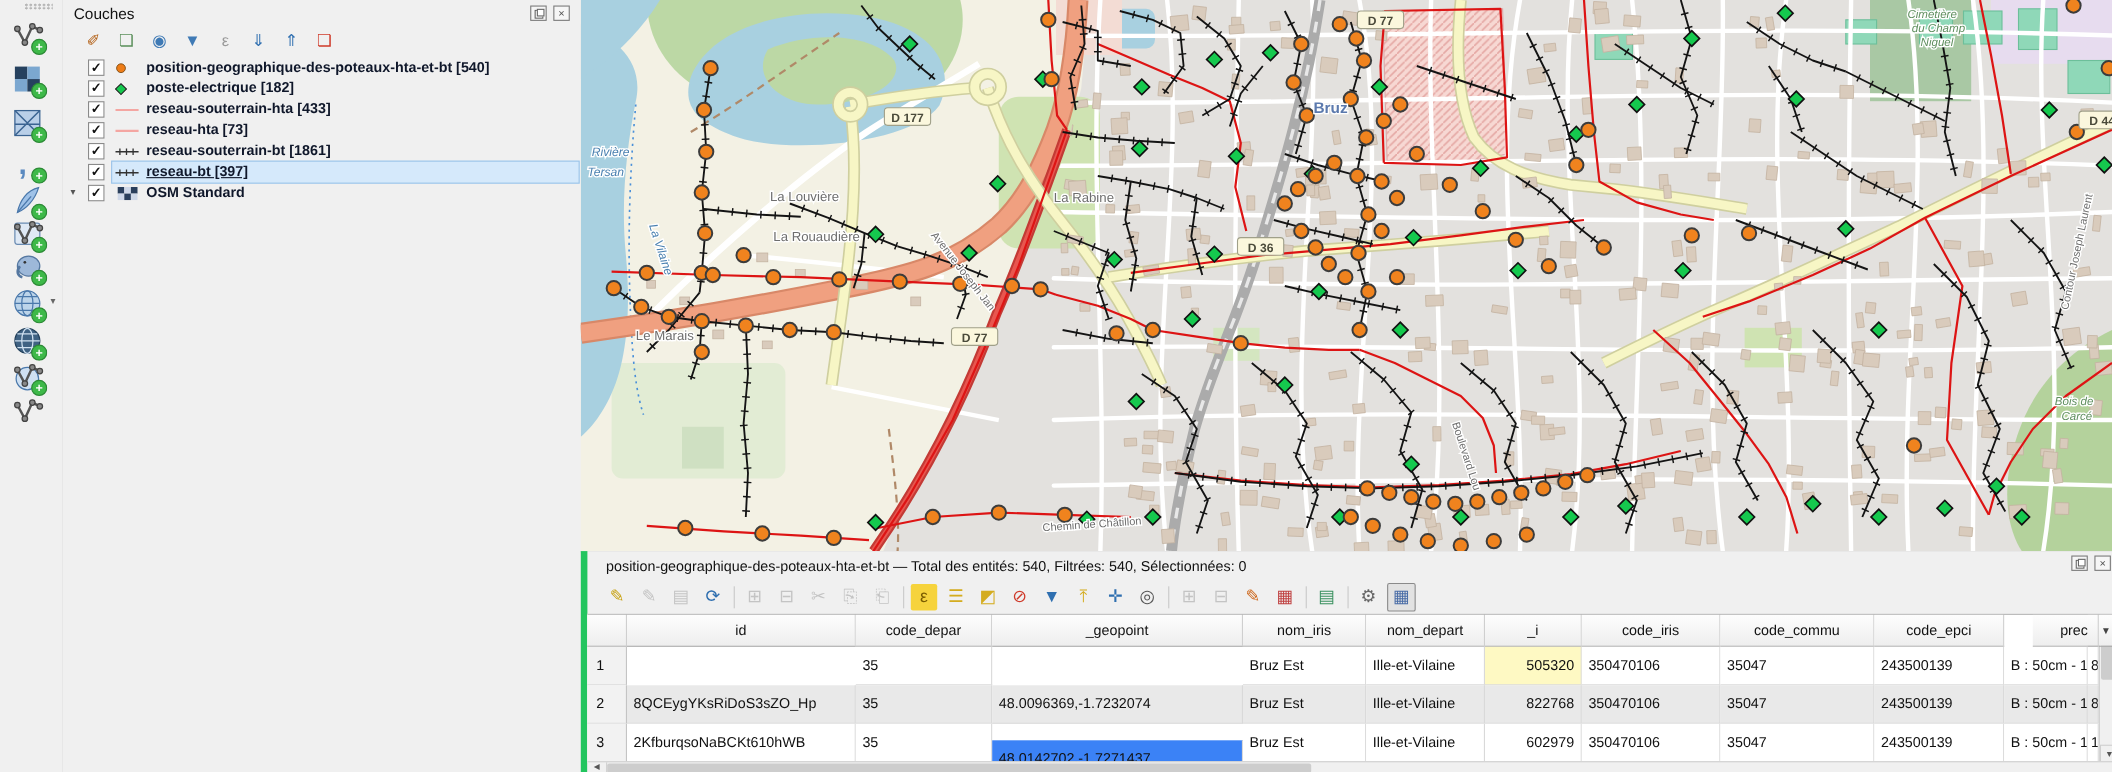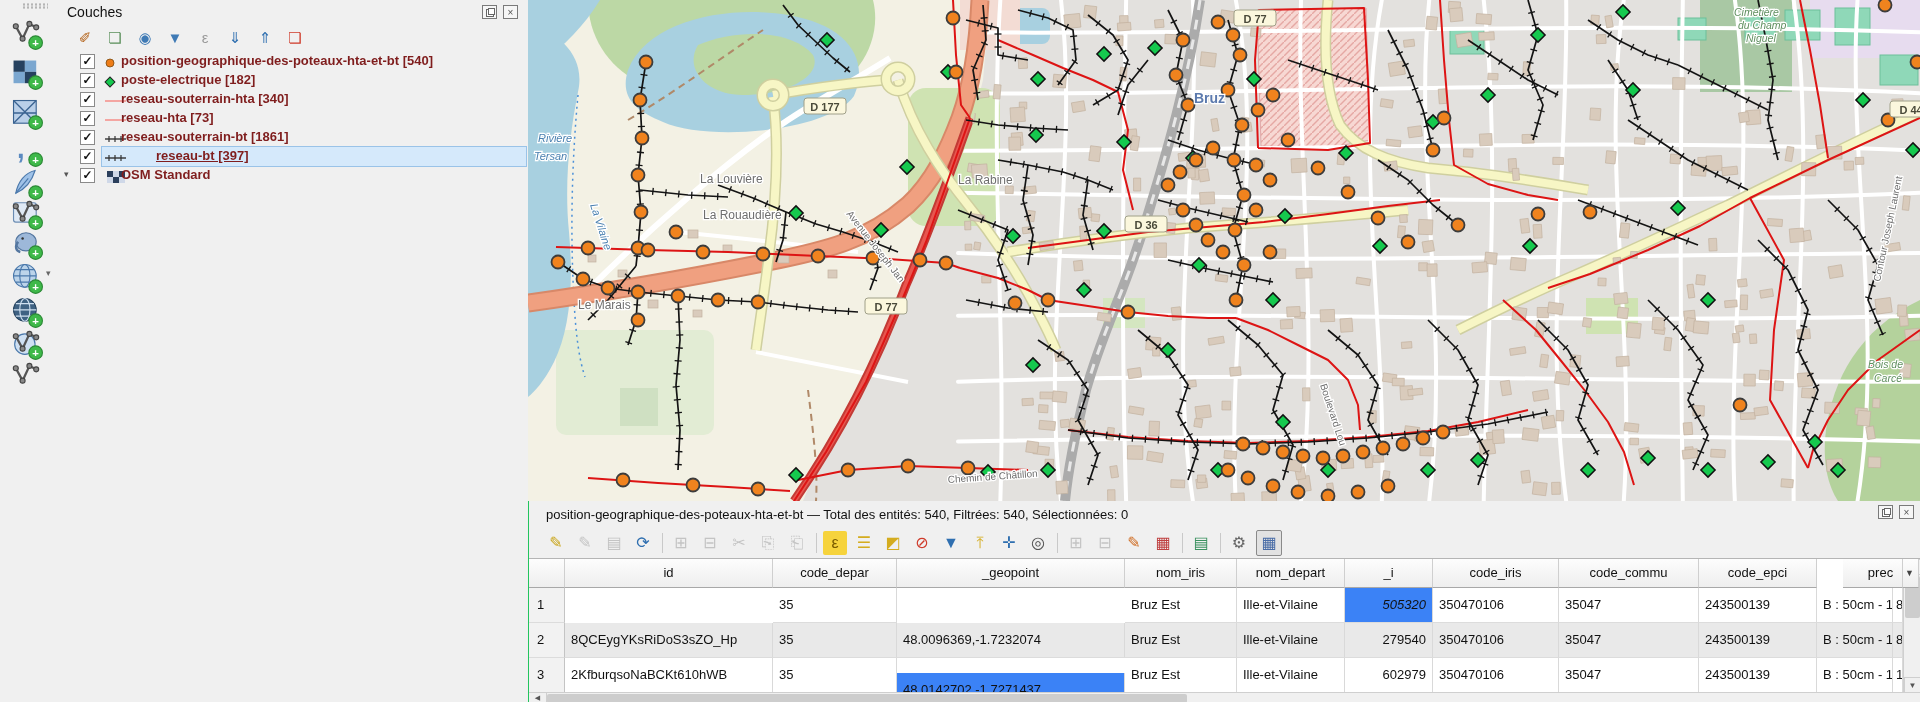--- a/index.html
+++ b/index.html
@@ -18,26 +18,26 @@
   .float-glyph{position:absolute;left:3px;top:3px;width:6px;height:6px;border:1px solid #666;background:#fff;}
   .float-glyph2{position:absolute;left:5px;top:1.5px;width:5px;height:5px;border:1px solid #666;background:#fff;}
   #layers-toolbar{position:absolute;left:18px;top:26px;height:24px;display:flex;gap:10px;align-items:center;}
   #layers-toolbar .tbicon{width:20px;height:20px;text-align:center;font-size:15px;line-height:20px;}
   #layer-tree{position:absolute;left:0;top:52px;width:471px;}
   .layer-row{position:absolute;left:0;height:19px;width:471px;}
   .layer-row .hl{position:absolute;left:44px;right:1px;top:-1px;bottom:-1px;background:#d5e9fb;border:1px solid #9ac3e8;}
   .layer-row .cb{position:absolute;left:23px;top:2px;width:13px;height:13px;background:#fff;border:1px solid #8a8a8a;
     font-size:12px;line-height:12px;text-align:center;color:#111;font-weight:bold;}
   .layer-row .sym{position:absolute;left:47px;top:3px;width:24px;height:12px;}
-  .layer-row .lbl{position:absolute;left:64px;top:1px;font-size:13px;font-weight:600;color:#7f1d1d;white-space:nowrap;}
+  .layer-row .lbl{position:absolute;left:76px;top:1px;font-size:13px;font-weight:600;color:#0f172a;white-space:nowrap;}
   .layer-row .exp{position:absolute;left:7px;top:3px;font-size:9px;color:#555;}
   
   #map{position:absolute;left:528px;top:0;width:1392px;height:501px;background:#f3f1e4;border-bottom:1px solid #9a9a9a;}
   
-  #attr-panel{position:absolute;left:528px;top:501px;width:1392px;height:201px;background:#f0f0f0;border-left:1px solid #22c55e;box-sizing:border-box;}
+  #attr-panel{position:absolute;left:528px;top:501px;width:1392px;height:201px;background:#f0f0f0;border-left:6px solid #22c55e;box-sizing:border-box;}
   #attr-title{position:absolute;left:17px;top:6px;font-size:13px;color:#111;white-space:nowrap;}
   #attr-toolbar{position:absolute;left:15px;top:27px;height:29px;display:flex;align-items:center;}
   #attr-toolbar .tbicon{width:24px;height:24px;margin-right:5px;text-align:center;font-size:16px;line-height:24px;border-radius:2px;}
   #attr-toolbar .sep{width:1px;height:20px;background:#c9c9c9;margin:0 6px 0 2px;}
   #attr-toolbar .framed{border:1px solid #8a8a8a;background:#e2e2e2;}
   #attr-table{position:absolute;left:0;top:57px;width:1392px;height:134px;background:#fff;border-top:1px solid #b5b5b5;}
   .hcell,.dcell{position:absolute;box-sizing:border-box;font-size:13px;color:#111;overflow:hidden;white-space:nowrap;}
   .hcell{height:29px;background:linear-gradient(#fdfdfd,#eeeeee);border-right:1px solid #cfcfcf;border-bottom:1px solid #a8a8a8;
     text-align:center;line-height:28px;}
   .dcell{height:35px;line-height:34px;padding:0 6px;border-right:1px solid #d9d9d9;border-bottom:1px solid #dcdcdc;}
@@ -171,21 +171,21 @@
           <div class="sym"><svg viewBox="0 0 24 12" width="24" height="12">
               <rect x="2.5" y="2.5" width="7" height="7" fill="#15c94e" stroke="#222" transform="rotate(45 6 6)"></rect>
             </svg></div>
           <div class="lbl">poste-electrique [182]</div>
         </div>
         <div class="layer-row" style="top: 38px;">
           <div class="cb">✓</div>
           <div class="sym"><svg viewBox="0 0 24 12" width="24" height="12">
               <line x1="1" y1="6" x2="22" y2="6" stroke="#f4a6a2" stroke-width="2"></line>
             </svg></div>
-          <div class="lbl">reseau-souterrain-hta [340]</div>
+          <div class="lbl">reseau-souterrain-hta [433]</div>
         </div>
         <div class="layer-row" style="top: 57px;">
           <div class="cb">✓</div>
           <div class="sym"><svg viewBox="0 0 24 12" width="24" height="12">
               <line x1="1" y1="6" x2="22" y2="6" stroke="#f4a6a2" stroke-width="2"></line>
             </svg></div>
           <div class="lbl">reseau-hta [73]</div>
         </div>
         <div class="layer-row" style="top: 76px;">
           <div class="cb">✓</div>
@@ -199,21 +199,21 @@
         </div>
         <div class="layer-row" style="top: 95px;">
           <div class="hl"></div>
           <div class="cb">✓</div>
           <div class="sym"><svg viewBox="0 0 24 12" width="24" height="12">
               <line x1="1" y1="6" x2="22" y2="6" stroke="#333" stroke-width="1.4"></line>
               <line x1="5" y1="3" x2="5" y2="9" stroke="#333" stroke-width="1.2"></line>
               <line x1="11" y1="3" x2="11" y2="9" stroke="#333" stroke-width="1.2"></line>
               <line x1="17" y1="3" x2="17" y2="9" stroke="#333" stroke-width="1.2"></line>
             </svg></div>
-          <div class="lbl" style="text-decoration: underline; margin-left: 35px;">reseau-bt [397]</div>
+          <div class="lbl" style="text-decoration: underline;">reseau-bt [397]</div>
         </div>
         <div class="layer-row" style="top: 114px;">
           <div class="exp">▾</div>
           <div class="cb">✓</div>
           <div class="sym"><svg viewBox="0 0 24 12" width="24" height="12">
               <rect x="3" y="0" width="6" height="6" fill="#2b3f5c"></rect>
               <rect x="9" y="0" width="6" height="6" fill="#cfd8e8"></rect>
               <rect x="15" y="0" width="6" height="6" fill="#2b3f5c"></rect>
               <rect x="3" y="6" width="6" height="6" fill="#cfd8e8"></rect>
               <rect x="9" y="6" width="6" height="6" fill="#2b3f5c"></rect>
@@ -1351,33 +1351,33 @@
         <div class="hcell" style="left: 816px; top: 0px; width: 88px;"><span>_i</span></div>
         <div class="hcell" style="left: 904px; top: 0px; width: 126px;"><span>code_iris</span></div>
         <div class="hcell" style="left: 1030px; top: 0px; width: 140px;"><span>code_commu</span></div>
         <div class="hcell" style="left: 1170px; top: 0px; width: 118px;"><span>code_epci</span></div>
         <div class="hcell" style="left: 1314px; top: 0px; width: 76px;"><span>prec</span><span class="sort-arrow">▼</span></div>
         <div class="hcell" style="left: 1364px; width: 10px; top: 0px;"></div>
         <div class="dcell rownum" style="left: 0px; top: 29px; width: 36px;">1</div>
         <div class="dcell" style="left: 244px; top: 29px; width: 124px; background: rgb(255, 255, 255); text-align: left;">35</div>
         <div class="dcell" style="left: 596px; top: 29px; width: 112px; background: rgb(255, 255, 255); text-align: left;">Bruz Est</div>
         <div class="dcell" style="left: 708px; top: 29px; width: 108px; background: rgb(255, 255, 255); text-align: left;">Ille-et-Vilaine</div>
-        <div class="dcell" style="left: 816px; top: 29px; width: 88px; background: #3b82f6; text-align: right; font-style: italic;">505320</div>
+        <div class="dcell" style="left: 816px; top: 29px; width: 88px; background: #fef9c3; text-align: right;">505320</div>
         <div class="dcell" style="left: 904px; top: 29px; width: 126px; background: rgb(255, 255, 255); text-align: left;">350470106</div>
         <div class="dcell" style="left: 1030px; top: 29px; width: 140px; background: rgb(255, 255, 255); text-align: left;">35047</div>
         <div class="dcell" style="left: 1170px; top: 29px; width: 118px; background: rgb(255, 255, 255); text-align: left;">243500139</div>
         <div class="dcell" style="left: 1288px; top: 29px; width: 76px; background: rgb(255, 255, 255); text-align: left;">B : 50cm - 1m 50</div>
         <div class="dcell" style="left: 1364px; top: 29px; width: 10px; background: rgb(255, 255, 255); padding: 0px 0px 0px 3px;">8</div>
         <div class="dcell rownum" style="left: 0px; top: 64px; width: 36px;">2</div>
         <div class="dcell" style="left: 36px; top: 64px; width: 208px; background: rgb(233, 233, 233); text-align: left;">8QCEygYKsRiDoS3sZO_Hp</div>
         <div class="dcell" style="left: 244px; top: 64px; width: 124px; background: rgb(233, 233, 233); text-align: left;">35</div>
         <div class="dcell" style="left: 368px; top: 64px; width: 228px; background: rgb(233, 233, 233); text-align: left;">48.0096369,-1.7232074</div>
         <div class="dcell" style="left: 596px; top: 64px; width: 112px; background: rgb(233, 233, 233); text-align: left;">Bruz Est</div>
         <div class="dcell" style="left: 708px; top: 64px; width: 108px; background: rgb(233, 233, 233); text-align: left;">Ille-et-Vilaine</div>
-        <div class="dcell" style="left: 816px; top: 64px; width: 88px; background: rgb(233, 233, 233); text-align: right;">279540</div>
+        <div class="dcell" style="left: 816px; top: 64px; width: 88px; background: rgb(233, 233, 233); text-align: right;">822768</div>
         <div class="dcell" style="left: 904px; top: 64px; width: 126px; background: rgb(233, 233, 233); text-align: left;">350470106</div>
         <div class="dcell" style="left: 1030px; top: 64px; width: 140px; background: rgb(233, 233, 233); text-align: left;">35047</div>
         <div class="dcell" style="left: 1170px; top: 64px; width: 118px; background: rgb(233, 233, 233); text-align: left;">243500139</div>
         <div class="dcell" style="left: 1288px; top: 64px; width: 76px; background: rgb(233, 233, 233); text-align: left;">B : 50cm - 1m 50</div>
         <div class="dcell" style="left: 1364px; top: 64px; width: 10px; background: rgb(233, 233, 233); padding: 0px 0px 0px 3px;">8</div>
         <div class="dcell rownum" style="left: 0px; top: 99px; width: 36px;">3</div>
         <div class="dcell" style="left: 36px; top: 99px; width: 208px; background: rgb(255, 255, 255); text-align: left;">2KfburqsoNaBCKt610hWB</div>
         <div class="dcell" style="left: 244px; top: 99px; width: 124px; background: rgb(255, 255, 255); text-align: left;">35</div>
         <div class="dcell" style="left: 368px; top: 99px; width: 228px; background: #3b82f6; text-align: left; margin-top: 15px;">48.0142702,-1.7271437</div>
         <div class="dcell" style="left: 596px; top: 99px; width: 112px; background: rgb(255, 255, 255); text-align: left;">Bruz Est</div>

